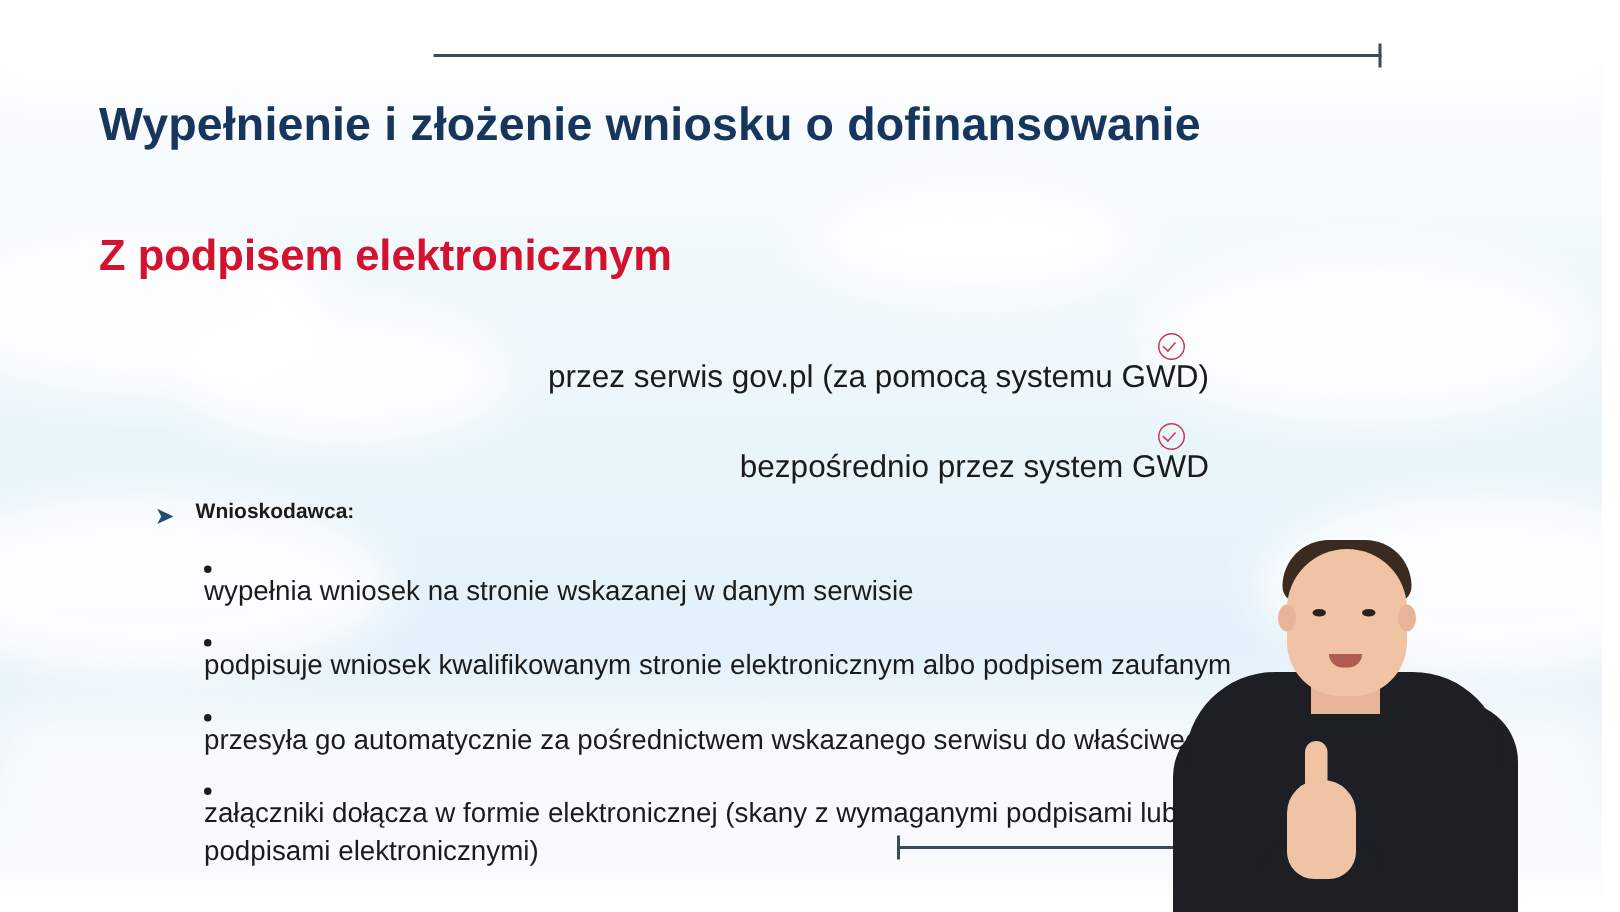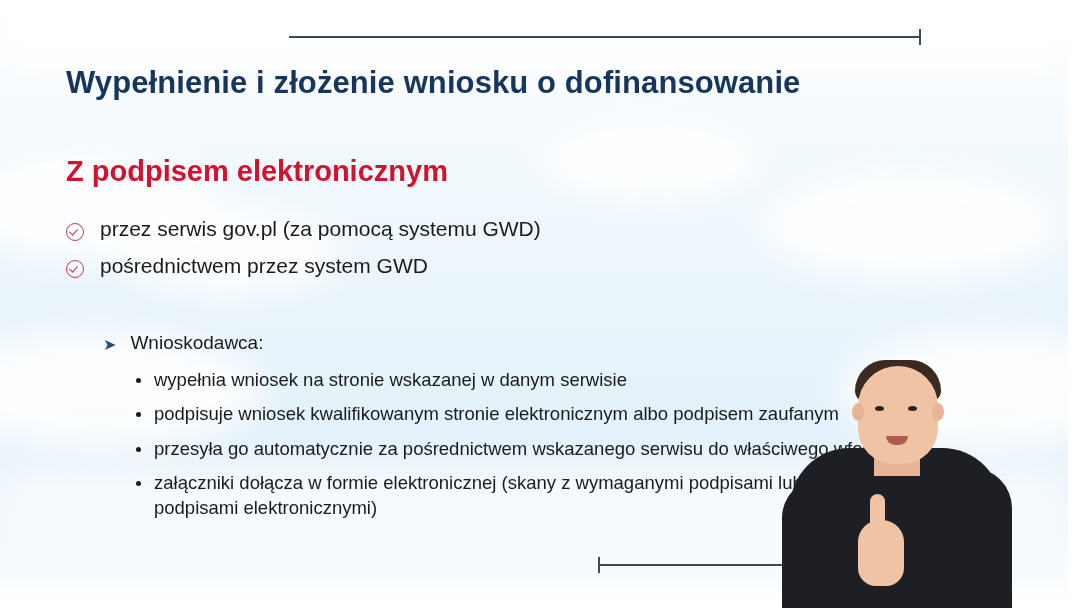--- a/index.html
+++ b/index.html
@@ -85,22 +85,23 @@
     text-align: center;
   }
   .check-list {
     position: absolute;
     left: 66px;
     top: 217px;
     width: 740px;
   }
   .check-item {
     display: flex;
-    align-items: center;
+    align-items: flex-end;
     margin-bottom: 13px;
+    flex-direction: column;
   }
   .check-icon {
     width: 16px;
     height: 16px;
     min-width: 16px;
     border: 1.4px solid #c23b52;
     border-radius: 50%;
     margin-top: 5px;
     margin-right: 16px;
     position: relative;
@@ -132,30 +133,32 @@
     margin-bottom: 14px;
   }
   .arrow-icon {
     color: #1f4e79;
     font-size: 16px;
     line-height: 1;
     margin-top: 5px;
     margin-right: 14px;
   }
   .arrow-text {
-    font-size: 19px;
+    font-size: 14px;
     color: #1b1b1b;
+    font-weight: bold;
   }
   .bullets {
     margin-left: 33px;
   }
   .bullet-row {
     display: flex;
     align-items: flex-start;
     margin-bottom: 10px;
+    flex-direction: column;
   }
   .bullet-dot {
     width: 5px;
     height: 5px;
     min-width: 5px;
     border-radius: 50%;
     background: #1b1b1b;
     margin-top: 10px;
     margin-right: 13px;
   }
@@ -310,21 +313,21 @@
   <div class="title">Wypełnienie i złożenie wniosku o dofinansowanie</div>
   <div class="subtitle">Z podpisem elektronicznym</div>
 
   <div class="check-list">
     <div class="check-item">
       <span class="check-icon"></span>
       <span class="check-text">przez serwis gov.pl (za pomocą systemu GWD)</span>
     </div>
     <div class="check-item">
       <span class="check-icon"></span>
-      <span class="check-text">pośrednictwem przez system GWD</span>
+      <span class="check-text">bezpośrednio przez system GWD</span>
     </div>
   </div>
 
   <div class="sub-block">
     <div class="arrow-row">
       <span class="arrow-icon">➤</span>
       <span class="arrow-text">Wnioskodawca:</span>
     </div>
     <div class="bullets">
       <div class="bullet-row">

